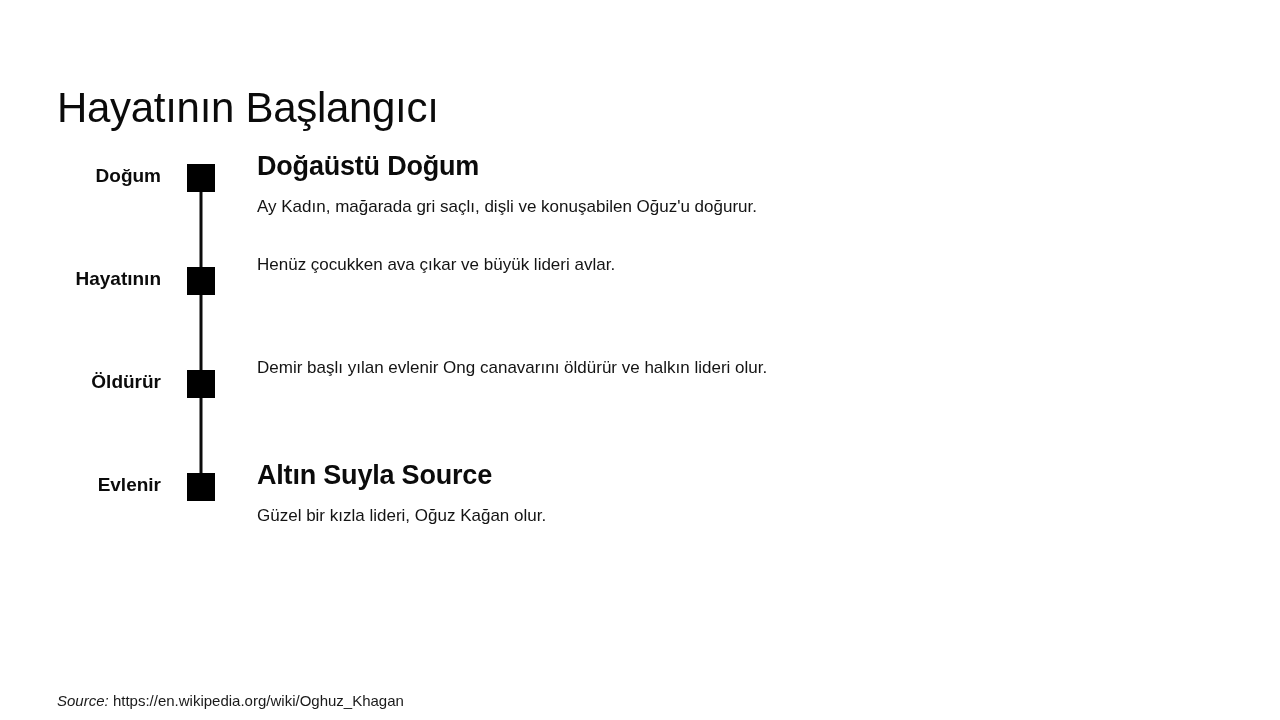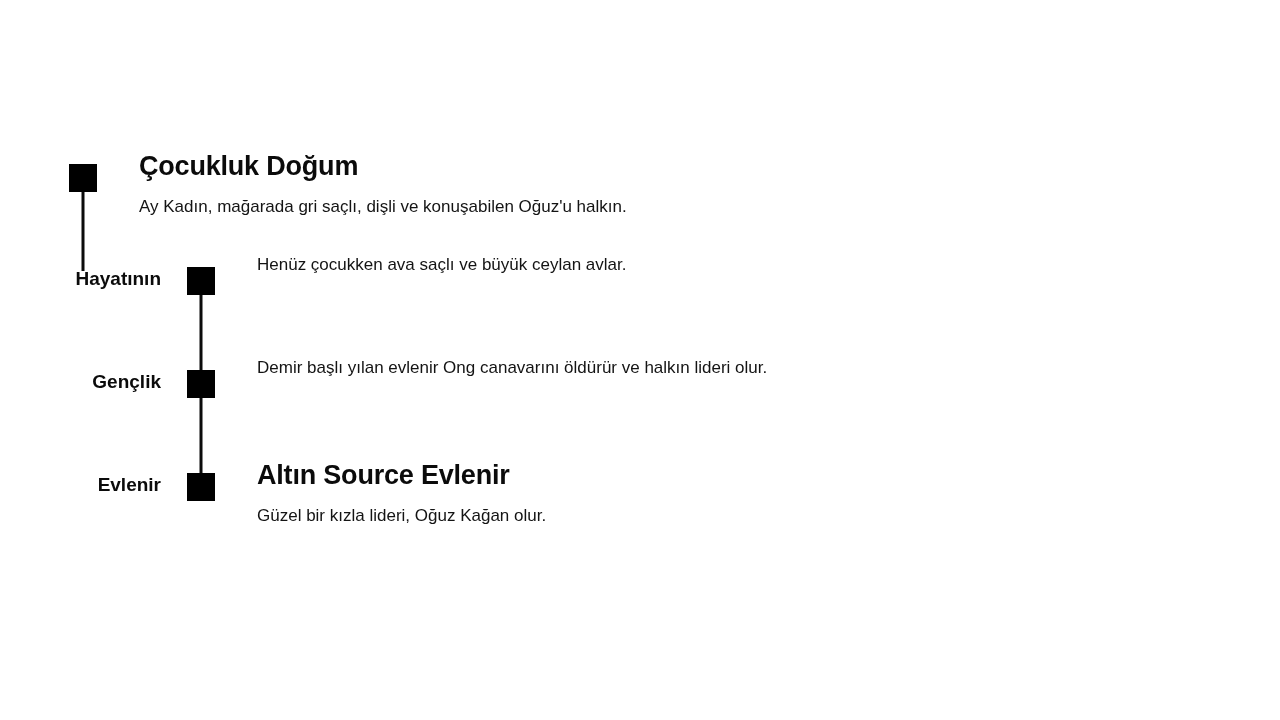--- a/index.html
+++ b/index.html
@@ -128,64 +128,70 @@
   }
   .source-url {
     font-style: normal;
   }
 </style>
 </head>
 <body>
 
 <div class="slide">
 
+  <h1 class="page-title">Hayatının Başlangıcı</h1>
 
   <div class="timeline">
 
     <div class="tl-row">
+      <div class="tl-label">Doğum</div>
       <div class="tl-axis">
         <div class="tl-line"></div>
         <div class="tl-node"></div>
       </div>
       <div class="tl-content">
-        <div class="tl-heading">Çocukluk Doğum</div>
-        <div class="tl-desc">Ay Kadın, mağarada gri saçlı, dişli ve konuşabilen Oğuz'u halkın.</div>
+        <div class="tl-heading">Doğaüstü Doğum</div>
+        <div class="tl-desc">Ay Kadın, mağarada gri saçlı, dişli ve konuşabilen Oğuz'u doğurur.</div>
       </div>
     </div>
 
     <div class="tl-row">
       <div class="tl-label">Hayatının</div>
       <div class="tl-axis">
         <div class="tl-line"></div>
         <div class="tl-node"></div>
       </div>
       <div class="tl-content">
-        <div class="tl-desc">Henüz çocukken ava saçlı ve büyük ceylan avlar.</div>
+        <div class="tl-desc">Henüz çocukken ava çıkar ve büyük lideri avlar.</div>
       </div>
     </div>
 
     <div class="tl-row">
-      <div class="tl-label">Gençlik</div>
+      <div class="tl-label">Öldürür</div>
       <div class="tl-axis">
         <div class="tl-line"></div>
         <div class="tl-node"></div>
       </div>
       <div class="tl-content">
         <div class="tl-desc">Demir başlı yılan evlenir Ong canavarını öldürür ve halkın lideri olur.</div>
       </div>
     </div>
 
     <div class="tl-row">
       <div class="tl-label">Evlenir</div>
       <div class="tl-axis">
 
         <div class="tl-node"></div>
       </div>
       <div class="tl-content">
-        <div class="tl-heading">Altın Source Evlenir</div>
+        <div class="tl-heading">Altın Suyla Source</div>
         <div class="tl-desc">Güzel bir kızla lideri, Oğuz Kağan olur.</div>
       </div>
     </div>
 
   </div>
 
+  <div class="source">
+    <span class="source-label">Source:</span>
+    <span class="source-url">https://en.wikipedia.org/wiki/Oghuz_Khagan</span>
+  </div>
 
 </div>
 
 </body></html>

